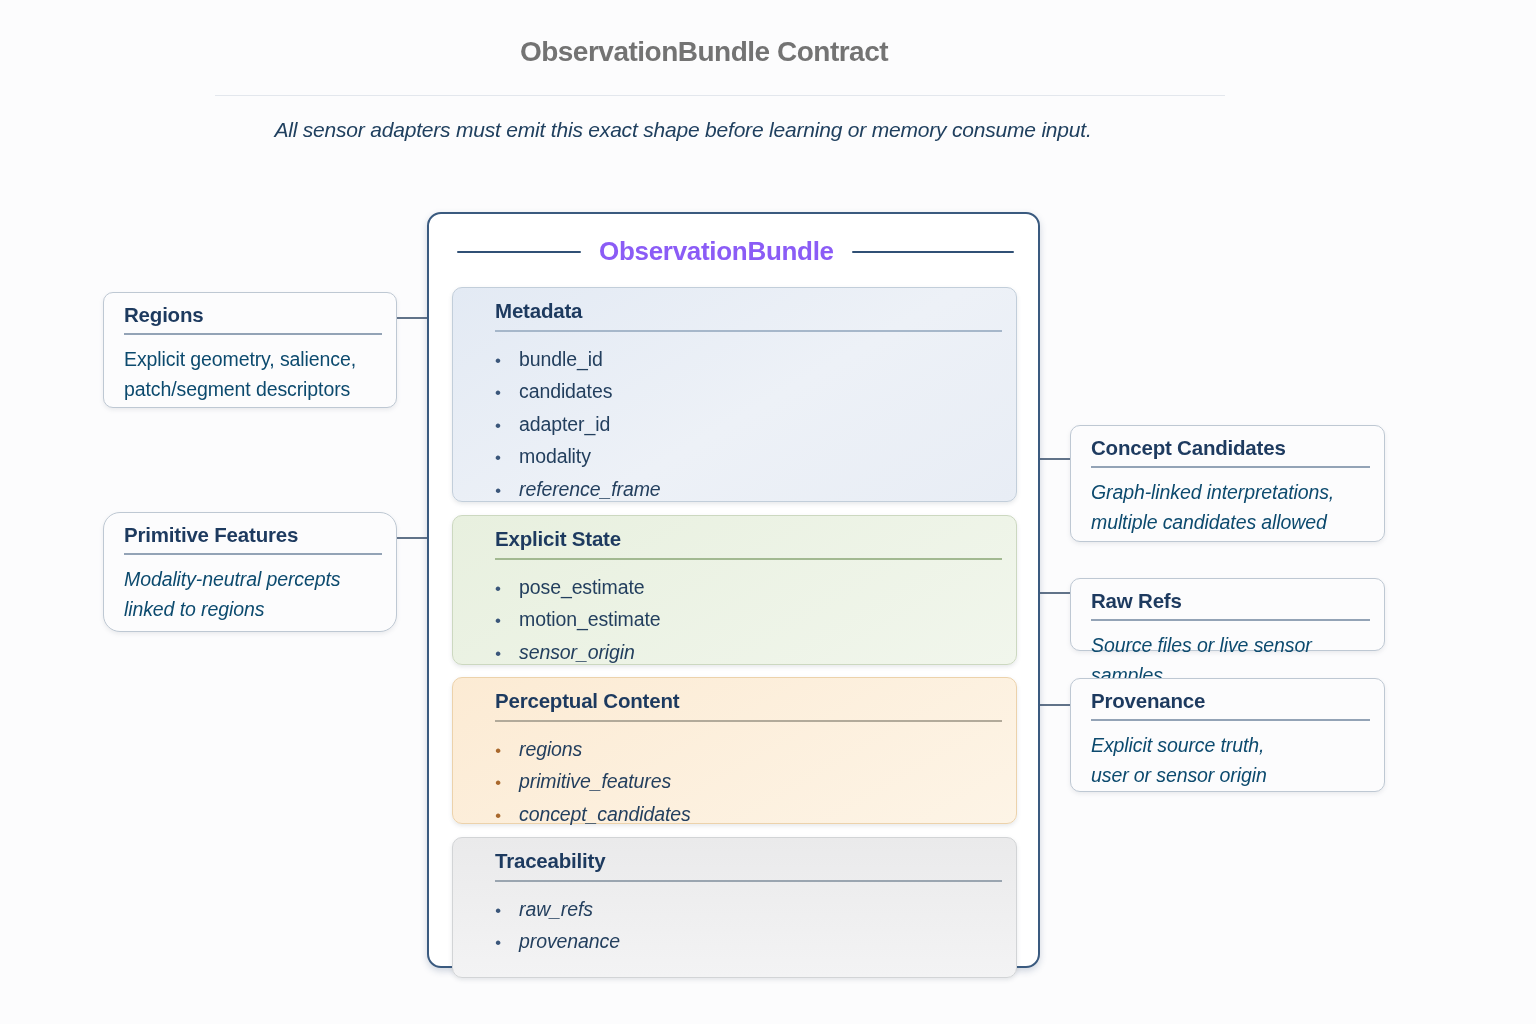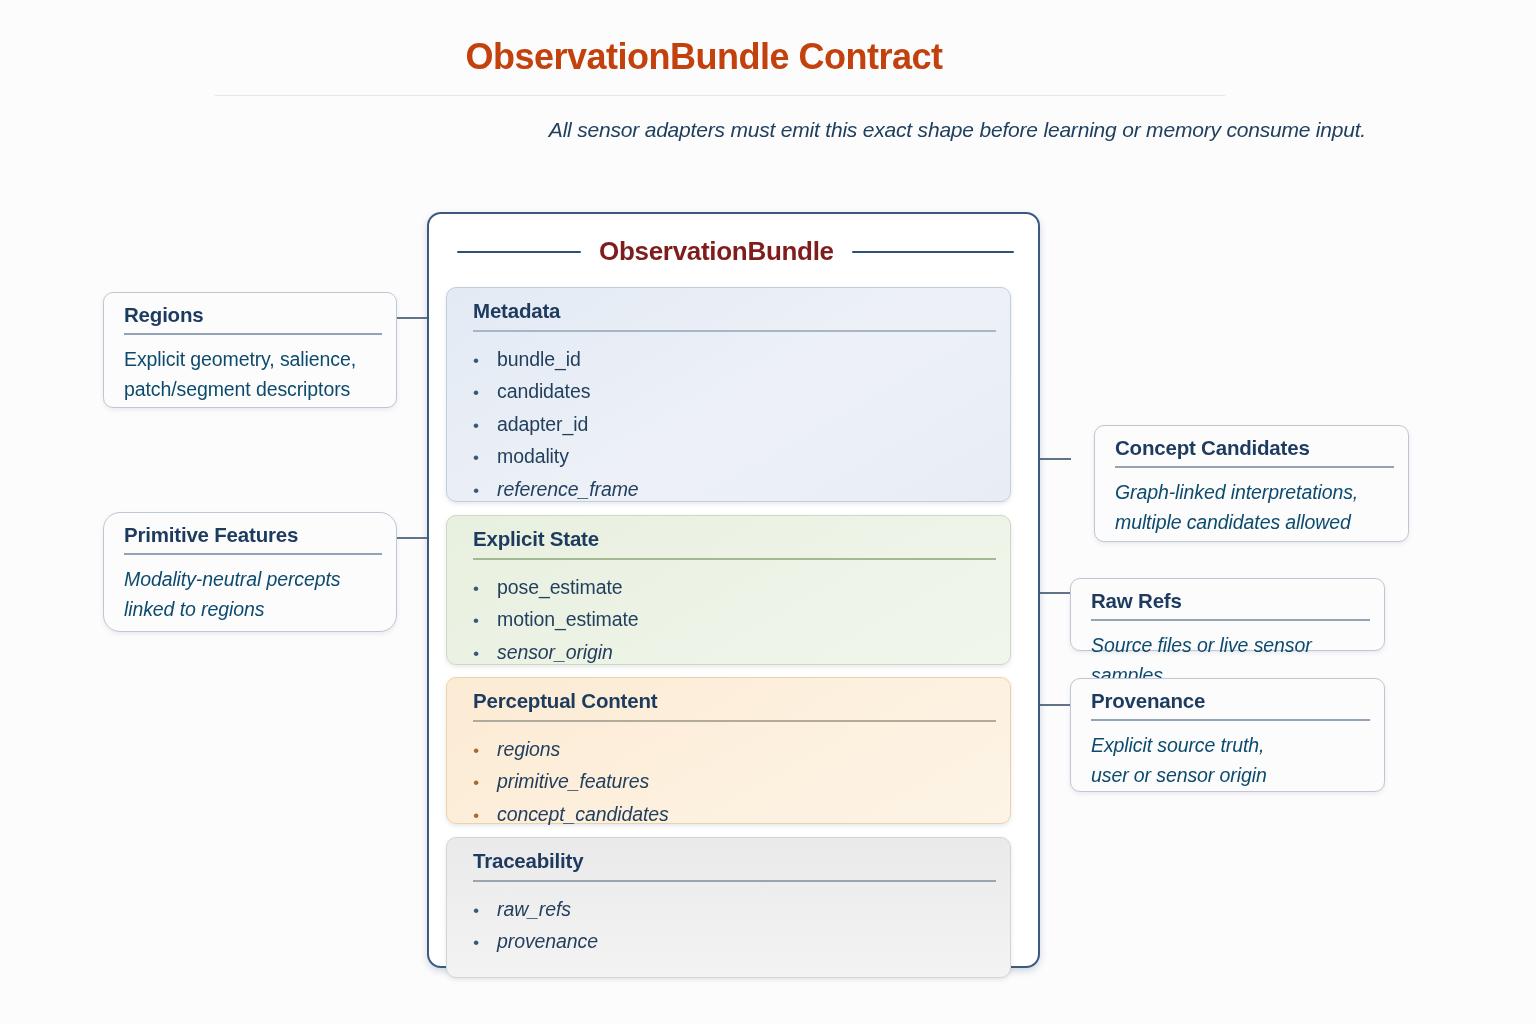--- a/index.html
+++ b/index.html
@@ -8,42 +8,42 @@
     background:#fdfdfe;
     font-family:"Liberation Sans",sans-serif;
     color:#1e3a5c;
     -webkit-font-smoothing:antialiased;
   }
   .canvas{position:relative;width:1536px;height:1024px;overflow:hidden;background:#fcfcfd;}
 
   
   .page-title{
     position:absolute;top:36px;left:0;width:1408px;text-align:center;
-    font-size:36px;font-weight:700;color:#c2410c;letter-spacing:-0.5px;
+    font-size:28px;font-weight:700;color:#737373;letter-spacing:-0.5px;
   }
   .title-rule{position:absolute;top:95px;left:215px;width:1010px;height:1px;background:#e3e7ed;}
   .page-subtitle{
-    position:absolute;top:118px;left:0;width:1366px;text-align:right;
+    position:absolute;top:118px;left:0;width:1366px;text-align:center;
     font-style:italic;font-size:21px;font-weight:500;color:#20405f;letter-spacing:-0.2px;
   }
 
   
   .bundle{
     position:absolute;left:427px;top:212px;width:613px;height:756px;
     border:2px solid #3a5a7f;border-radius:14px;background:#ffffff;
     box-shadow:0 3px 7px rgba(45,75,115,0.22);box-sizing:border-box;
   }
   .bundle-header{position:absolute;top:22px;left:28px;right:24px;display:flex;align-items:center;gap:18px;}
   .bundle-header .dash{height:2px;background:#305075;flex:1;border-radius:1px;}
   .bundle-header .dash.left{max-width:124px;}
-  .bundle-title{font-size:26px;font-weight:700;color:#7f1d1d;letter-spacing:-0.3px;white-space:nowrap;}
+  .bundle-title{font-size:26px;font-weight:700;color:#8b5cf6;letter-spacing:-0.3px;white-space:nowrap;}
 
   .sec{
-    position:absolute;left:17px;width:565px;border-radius:10px;box-sizing:border-box;
-    padding:11px 14px 0 26px;box-shadow:0 2px 4px rgba(100,110,125,0.16);
+    position:absolute;left:23px;width:565px;border-radius:10px;box-sizing:border-box;
+    padding:11px 14px 0 42px;box-shadow:0 2px 4px rgba(100,110,125,0.16);
   }
   .sec h3{margin:0;font-size:20.5px;font-weight:700;color:#1d3a5f;letter-spacing:-0.2px;}
   .sec .rule{height:1.5px;margin-top:7px;}
   .sec ul{list-style:none;margin:12px 0 0 0;padding:0;}
   .sec li{display:flex;align-items:baseline;font-size:19.5px;color:#233f5e;line-height:30.5px;letter-spacing:-0.1px;}
   .sec li .bullet{width:24px;flex:0 0 24px;font-size:17px;color:#3a567a;}
   .italic{font-style:italic;}
 
   .sec-metadata{top:73px;height:215px;background:linear-gradient(150deg,#e3eaf4 0%,#edf1f7 55%,#e8edf5 100%);border:1px solid #c2ceda;}
   .sec-metadata .rule{background:#a6b7ca;}
@@ -59,21 +59,21 @@
   .side-box{
     position:absolute;background:#fcfcfd;border:1.5px solid #bec8d3;border-radius:10px;
     box-sizing:border-box;padding:10px 14px 0 20px;
     box-shadow:0 2px 4px rgba(120,130,145,0.14);
   }
   .side-box h4{margin:0;font-size:20.5px;font-weight:700;color:#1d3a5f;letter-spacing:-0.2px;}
   .side-box .rule{height:1.5px;background:#93a3b6;margin-top:6px;}
   .side-box p{margin:9px 0 0 0;font-size:19.5px;line-height:30px;color:#0c4a6e;white-space:pre-line;letter-spacing:-0.1px;}
   .box-regions{left:103px;top:292px;width:294px;height:116px;}
   .box-primitive{left:103px;top:512px;width:294px;height:120px;border-radius:17px;}
-  .box-concept{left:1070px;top:425px;width:315px;height:117px;margin-left:24px;}
+  .box-concept{left:1070px;top:425px;width:315px;height:117px;}
   .box-rawrefs{left:1070px;top:578px;width:315px;height:73px;}
   .box-provenance{left:1070px;top:678px;width:315px;height:114px;}
   .oneline{white-space:nowrap;font-size:18.5px;letter-spacing:-0.3px;}
 
   
   .conn{position:absolute;height:2px;background:#617389;}
   .c-regions{left:396px;top:317px;width:32px;}
   .c-primitive{left:396px;top:537px;width:56px;}
   .c-concept{left:1014px;top:458px;width:57px;}
   .c-rawrefs{left:1014px;top:592px;width:57px;}

